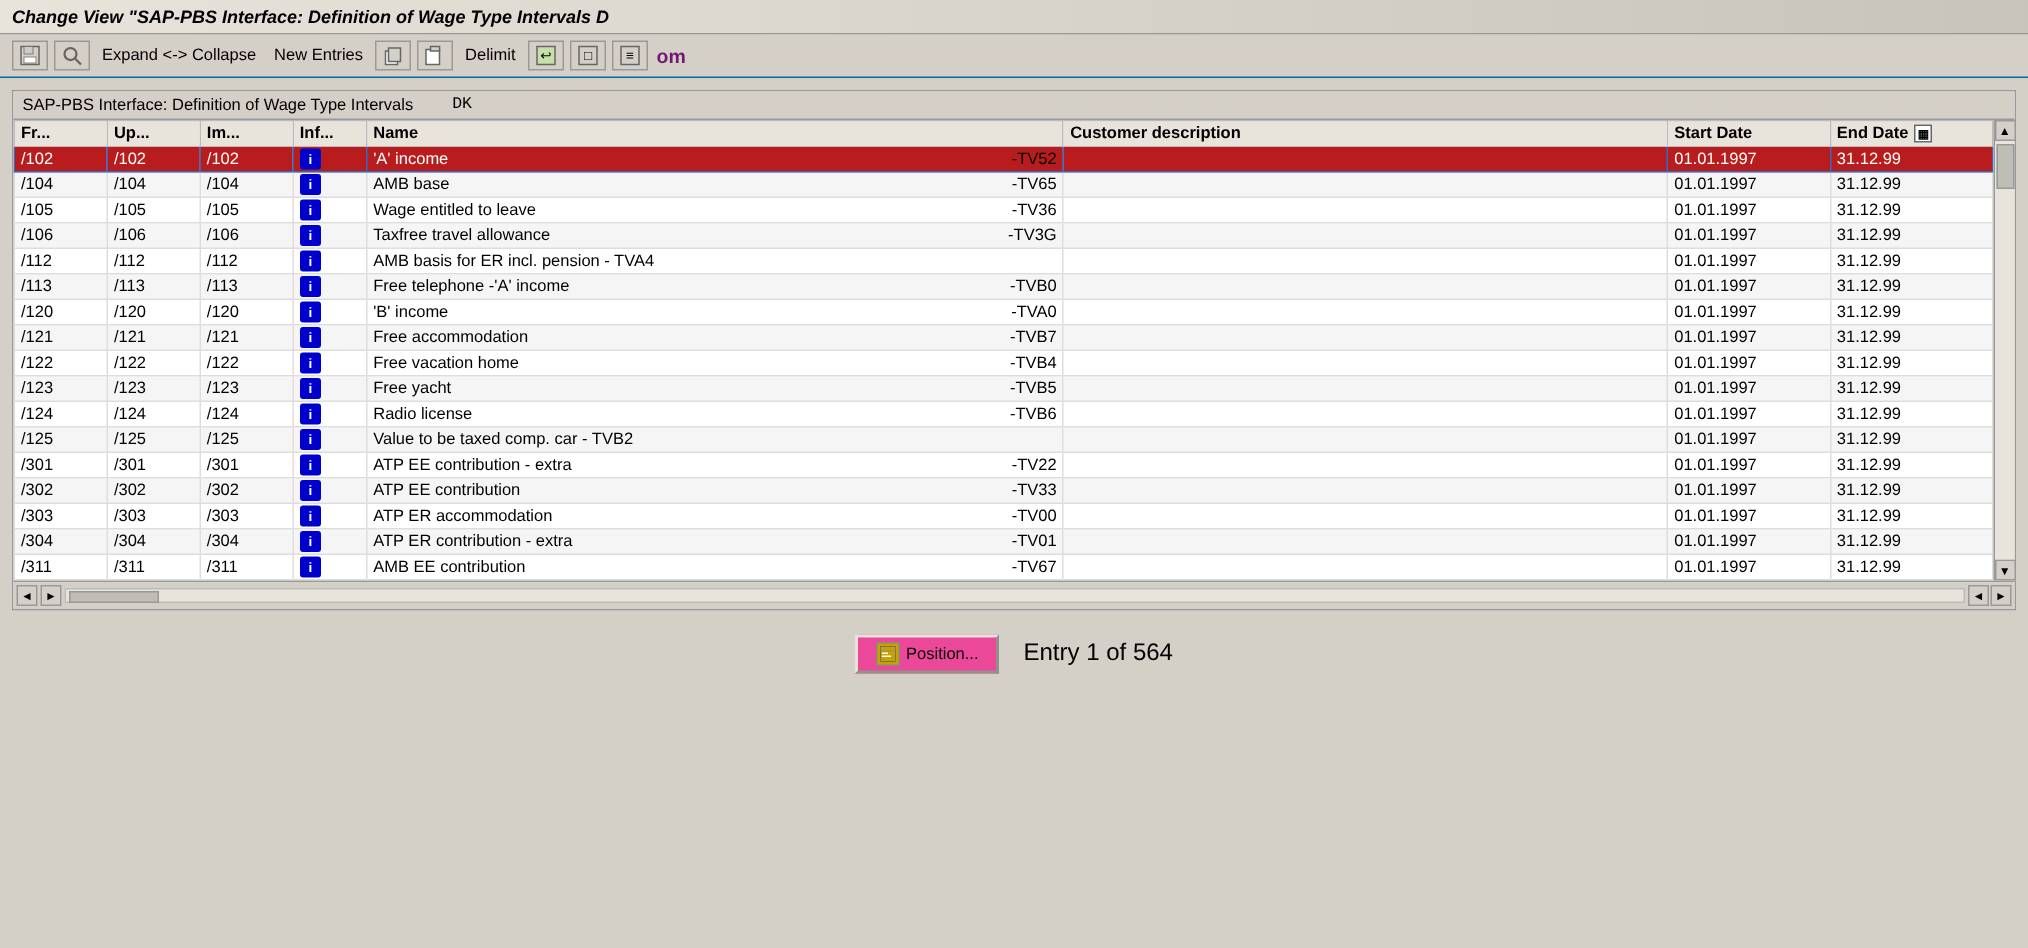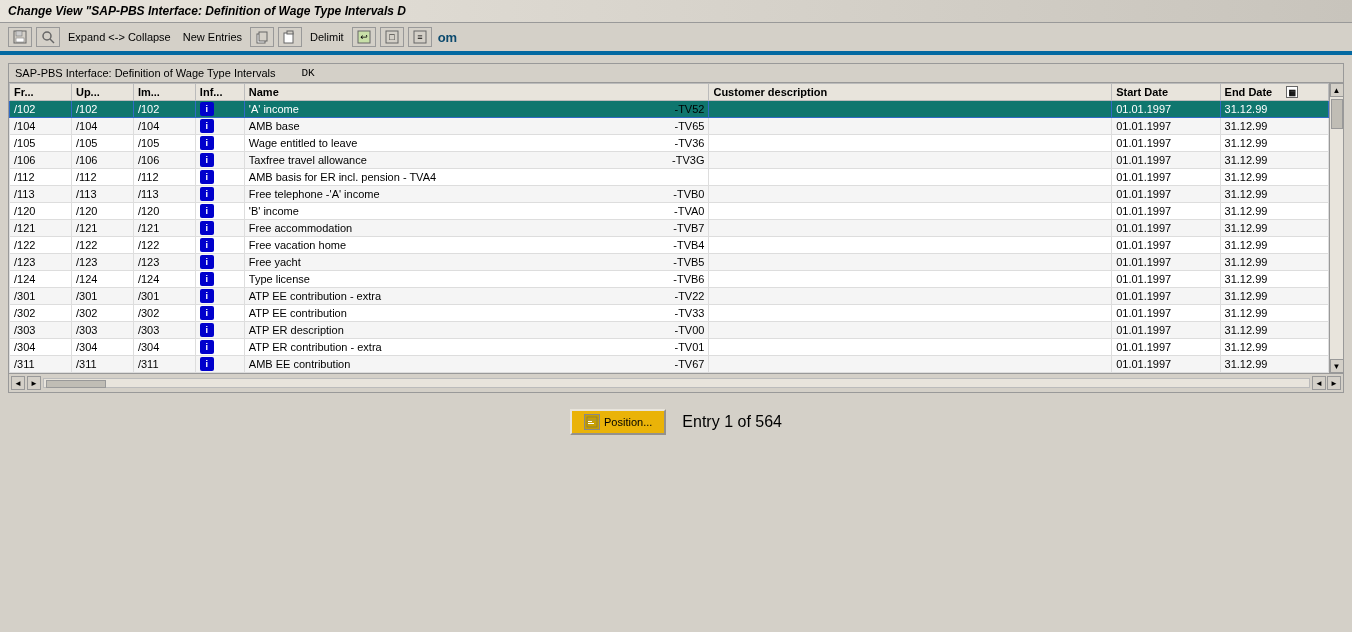--- a/index.html
+++ b/index.html
@@ -16,21 +16,21 @@
       font-weight: bold;
       border-bottom: 1px solid #999;
       font-style: italic;
     }
     .toolbar {
       background: #d4d0c8;
       padding: 4px 8px;
       display: flex;
       align-items: center;
       gap: 4px;
-      border-bottom: 4px solid #0369a1;
+      border-bottom: 1px solid #0369a1;
     }
     .toolbar-btn {
       display: inline-flex;
       align-items: center;
       justify-content: center;
       background: #d4d0c8;
       border: 1px solid #999;
       padding: 2px 4px;
       cursor: pointer;
       font-size: 11px;
@@ -39,21 +39,21 @@
     }
     .toolbar-text-btn {
       background: none;
       border: none;
       cursor: pointer;
       font-size: 11px;
       color: #000;
       padding: 2px 4px;
     }
     .tcode-highlight {
-      color: #0c4a6e;
+      color: #701a75;
       font-weight: bold;
     }
     .main-content {
       padding: 8px;
     }
     .table-container {
       border: 1px solid #999;
       background: #fff;
       margin-bottom: 8px;
     }
@@ -86,21 +86,21 @@
       font-weight: bold;
       position: sticky;
       top: 0;
     }
     .data-table td {
       border: 1px solid #ddd;
       padding: 1px 4px;
       white-space: nowrap;
     }
     .data-table tr:nth-child(even) { background: #f5f5f5; }
-    .data-table tr.selected { background: #0f766e; color: #fff; }
+    .data-table tr.selected { background: #b91c1c; color: #fff; }
     .data-table tr.selected td { border-color: #316ac5; }
     .info-icon {
       display: inline-flex;
       align-items: center;
       justify-content: center;
       width: 14px;
       height: 14px;
       background: #0000cc;
       color: #fff;
       font-size: 9px;
@@ -200,21 +200,21 @@
       display: flex;
       align-items: center;
       justify-content: center;
       padding: 8px;
       gap: 16px;
     }
     .position-btn {
       display: flex;
       align-items: center;
       gap: 4px;
-      background: #eab308;
+      background: #ec4899;
       border: 2px outset #e8e4dc;
       padding: 3px 12px;
       cursor: pointer;
       font-size: 11px;
     }
     .position-icon {
       width: 16px;
       height: 16px;
       background: #c8a000;
       border: 1px solid #888;
@@ -223,21 +223,21 @@
       justify-content: center;
       font-size: 9px;
       color: #fff;
     }
     .entry-info {
       font-size: 16px;
     }
     .col-end-header {
       display: flex;
       align-items: center;
-      gap: 14px;
+      gap: 4px;
     }
     .calendar-icon {
       width: 12px;
       height: 12px;
       background: #fff;
       border: 1px solid #666;
       font-size: 8px;
       display: inline-flex;
       align-items: center;
       justify-content: center;
@@ -494,22 +494,36 @@
                 <td>01.01.1997</td>
                 <td>31.12.99</td>
               </tr>
               <tr>
                 <td>/124</td>
                 <td>/124</td>
                 <td>/124</td>
                 <td><span class="info-icon">i</span></td>
                 <td>
                   <div class="name-col-content">
-                    <span class="name-text">Type license</span>
+                    <span class="name-text">Radio license</span>
                     <span class="tv-code">-TVB6</span>
+                  </div>
+                </td>
+                <td></td>
+                <td>01.01.1997</td>
+                <td>31.12.99</td>
+              </tr>
+              <tr>
+                <td>/125</td>
+                <td>/125</td>
+                <td>/125</td>
+                <td><span class="info-icon">i</span></td>
+                <td>
+                  <div class="name-col-content">
+                    <span class="name-text">Value to be taxed comp. car - TVB2</span>
                   </div>
                 </td>
                 <td></td>
                 <td>01.01.1997</td>
                 <td>31.12.99</td>
               </tr>
               <tr>
                 <td>/301</td>
                 <td>/301</td>
                 <td>/301</td>
@@ -539,21 +553,21 @@
                 <td>01.01.1997</td>
                 <td>31.12.99</td>
               </tr>
               <tr>
                 <td>/303</td>
                 <td>/303</td>
                 <td>/303</td>
                 <td><span class="info-icon">i</span></td>
                 <td>
                   <div class="name-col-content">
-                    <span class="name-text">ATP ER description</span>
+                    <span class="name-text">ATP ER accommodation</span>
                     <span class="tv-code">-TV00</span>
                   </div>
                 </td>
                 <td></td>
                 <td>01.01.1997</td>
                 <td>31.12.99</td>
               </tr>
               <tr>
                 <td>/304</td>
                 <td>/304</td>

